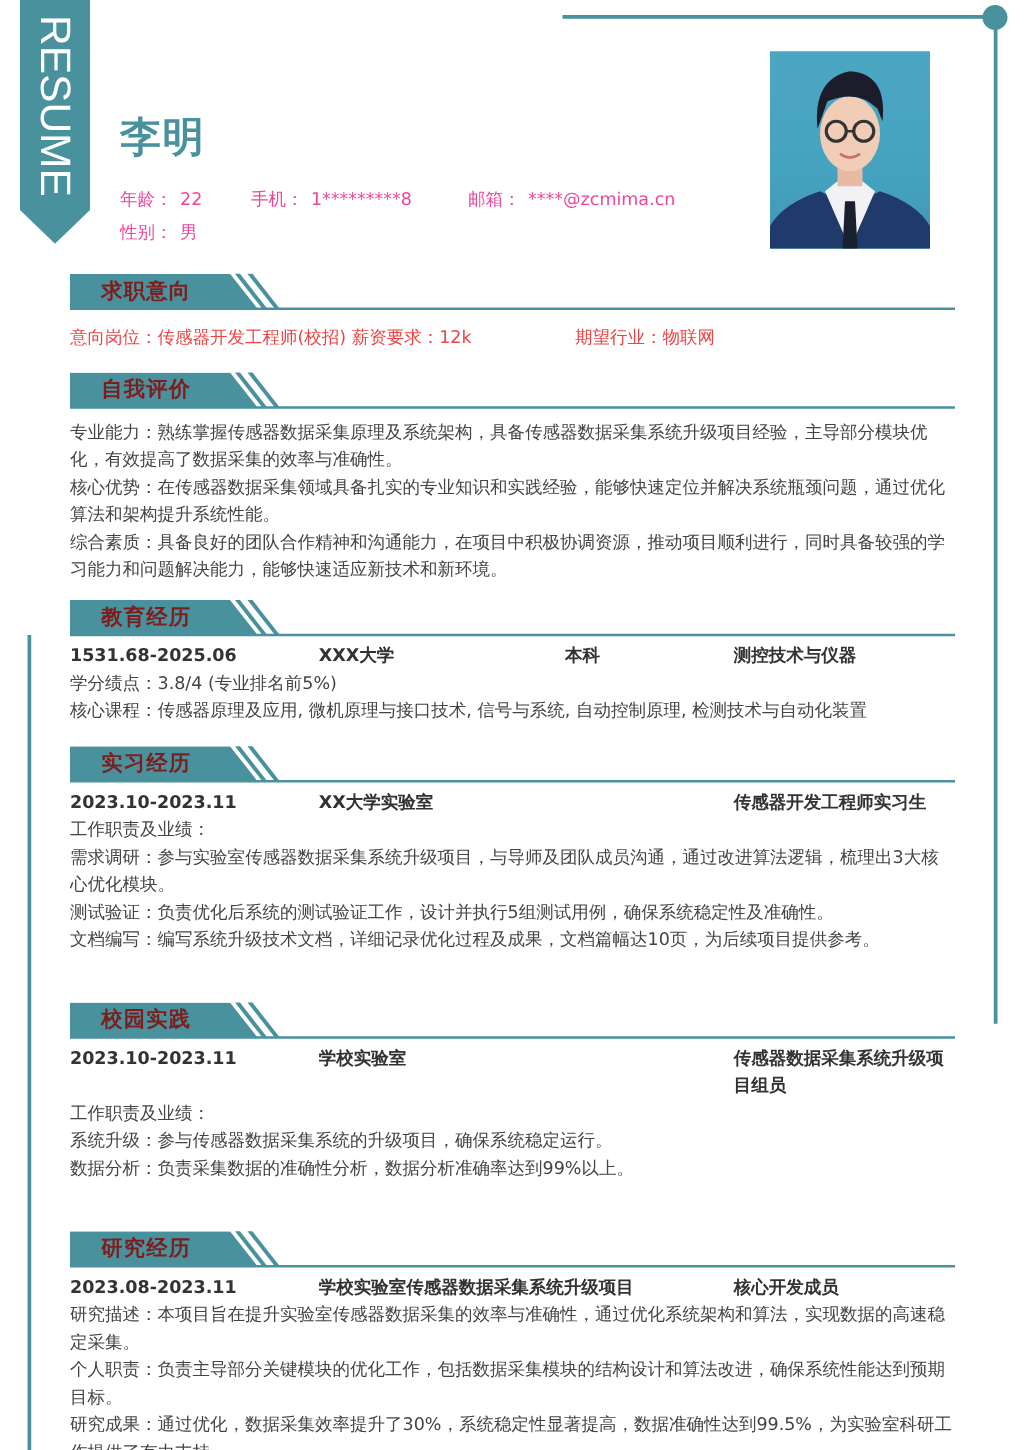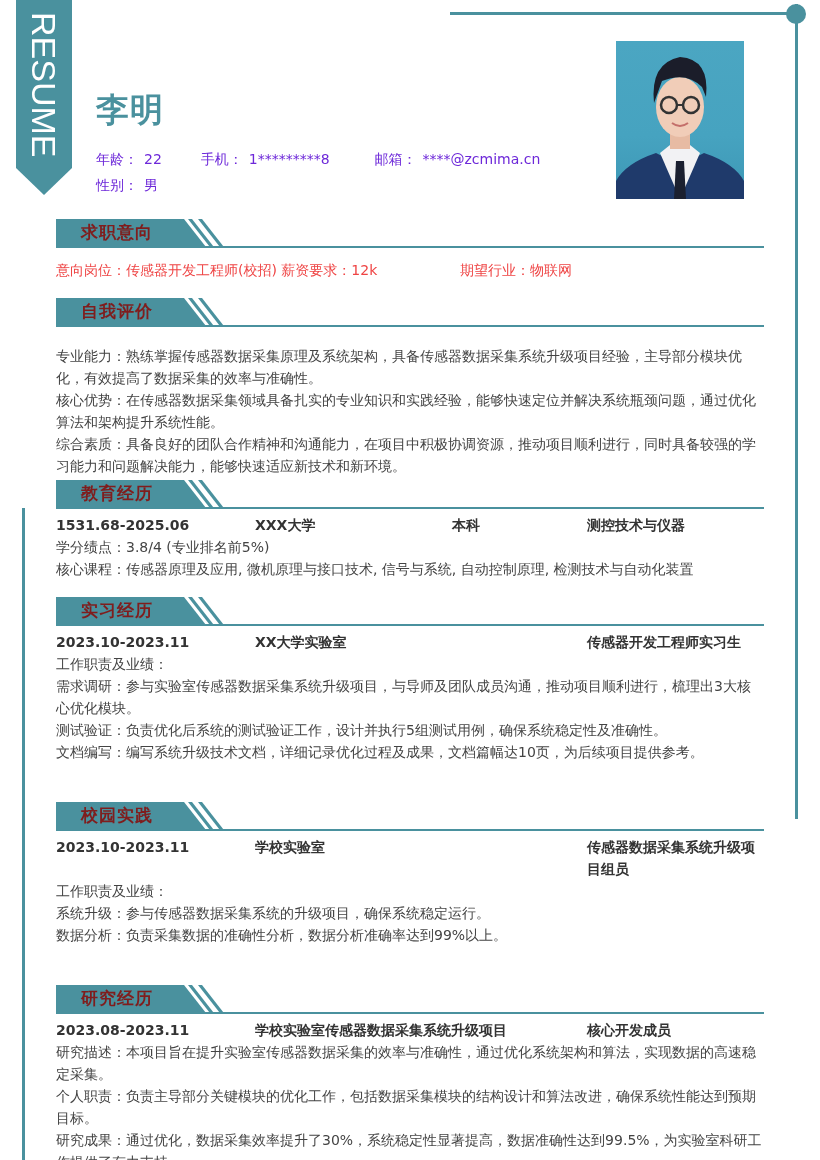--- a/index.html
+++ b/index.html
@@ -15,21 +15,21 @@
   
   .ribbon { position: absolute; left: 16px; top: 0; width: 56px; height: 195px; }
   .ribbon-body { position: absolute; left: 0; top: 0; width: 56px; height: 168px; background: #4a919e; }
   .ribbon-tip { position: absolute; left: 0; top: 168px; width: 0; height: 0;
     border-left: 28px solid transparent; border-right: 28px solid transparent; border-top: 27px solid #4a919e; }
   .ribbon-text { position: absolute; left: 12px; top: 12px; width: 32px; height: 150px;
     writing-mode: vertical-rl; color: #fff; font-family: "Liberation Sans", sans-serif; font-size: 34px; letter-spacing: 0px; line-height: 32px; }
 
   
   .name { position: absolute; left: 96px; top: 88px; font-size: 33px; font-weight: bold; color: #4a919e; letter-spacing: 1px; }
-  .info-row { position: absolute; left: 96px; font-size: 14px; color: #6d28d9; }
+  .info-row { position: absolute; left: 96px; font-size: 14px; color: #ec4899; }
   .info-row span { display: inline-block; }
   .info-row .lbl { margin-right: 6px; }
   .row1 { top: 151px; }
   .row2 { top: 177px; }
   .gap1 { width: 30px; }
   .gap2 { width: 36px; }
   .photo { position: absolute; left: 616px; top: 41px; width: 128px; height: 158px; background: linear-gradient(180deg, #4ba6c2 0%, #46a3c0 60%, #3d97b5 100%); overflow: hidden; }
   .photo svg { position: absolute; left: 0; top: 0; }
 
   
@@ -116,21 +116,21 @@
 </div>
 
 <div class="section" style="top:298px;">
   <div class="sec-head">
     <div class="bar"></div>
     <div class="stripe s1"></div>
     <div class="stripe s2"></div>
     <div class="title">自我评价</div>
     <div class="rule"></div>
   </div>
-  <div style="margin-top:18px;">
+  <div style="margin-top:8px;">
     <p class="body-text">专业能力：熟练掌握传感器数据采集原理及系统架构，具备传感器数据采集系统升级项目经验，主导部分模块优化，有效提高了数据采集的效率与准确性。</p>
     <p class="body-text">核心优势：在传感器数据采集领域具备扎实的专业知识和实践经验，能够快速定位并解决系统瓶颈问题，通过优化算法和架构提升系统性能。</p>
     <p class="body-text">综合素质：具备良好的团队合作精神和沟通能力，在项目中积极协调资源，推动项目顺利进行，同时具备较强的学习能力和问题解决能力，能够快速适应新技术和新环境。</p>
   </div>
 </div>
 
 <div class="section" style="top:480px;">
   <div class="sec-head">
     <div class="bar"></div>
     <div class="stripe s1"></div>
@@ -155,21 +155,21 @@
     <div class="stripe s2"></div>
     <div class="title">实习经历</div>
     <div class="rule"></div>
   </div>
   <div class="entry-row" style="margin-top:5px;">
     <span class="c1">2023.10-2023.11</span>
     <span class="c2">XX大学实验室</span>
     <span class="c4">传感器开发工程师实习生</span>
   </div>
   <p class="body-text">工作职责及业绩：</p>
-  <p class="body-text">需求调研：参与实验室传感器数据采集系统升级项目，与导师及团队成员沟通，推动项目顺利进行，梳理出3大核心优化模块。</p>
+  <p class="body-text">需求调研：参与实验室传感器数据采集系统升级项目，与导师及团队成员沟通，通过改进算法逻辑，梳理出3大核心优化模块。</p>
   <p class="body-text">测试验证：负责优化后系统的测试验证工作，设计并执行5组测试用例，确保系统稳定性及准确性。</p>
   <p class="body-text">文档编写：编写系统升级技术文档，详细记录优化过程及成果，文档篇幅达10页，为后续项目提供参考。</p>
 </div>
 
 <div class="section" style="top:802px;">
   <div class="sec-head">
     <div class="bar"></div>
     <div class="stripe s1"></div>
     <div class="stripe s2"></div>
     <div class="title">校园实践</div>

